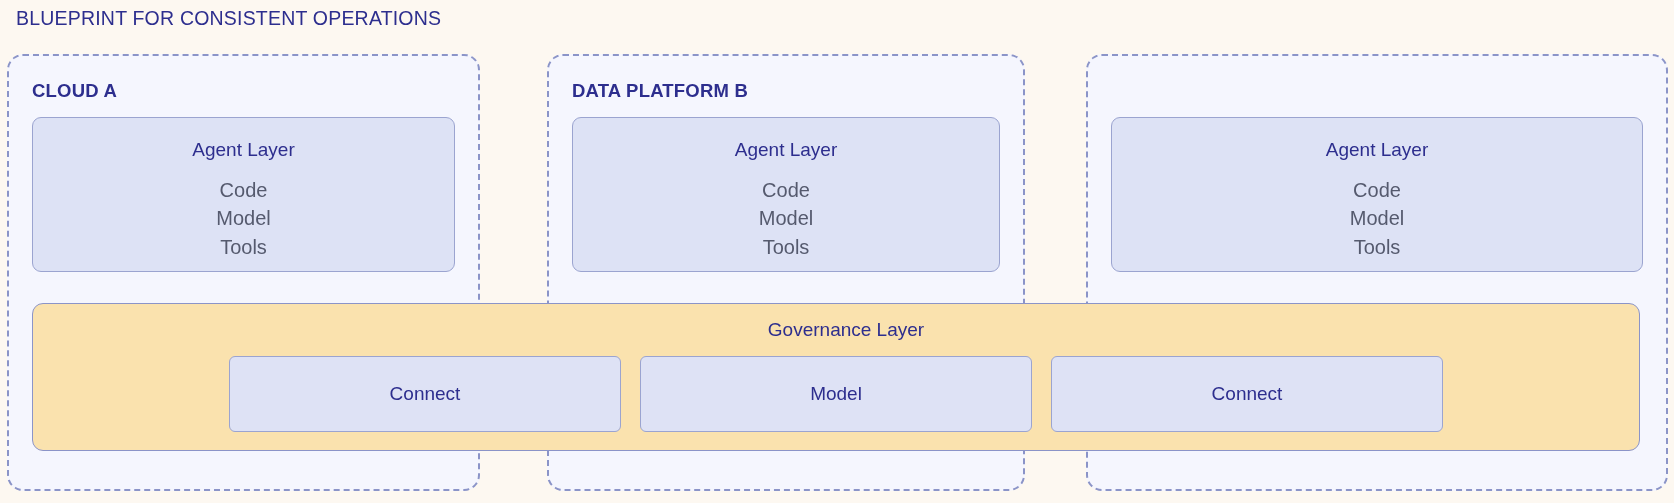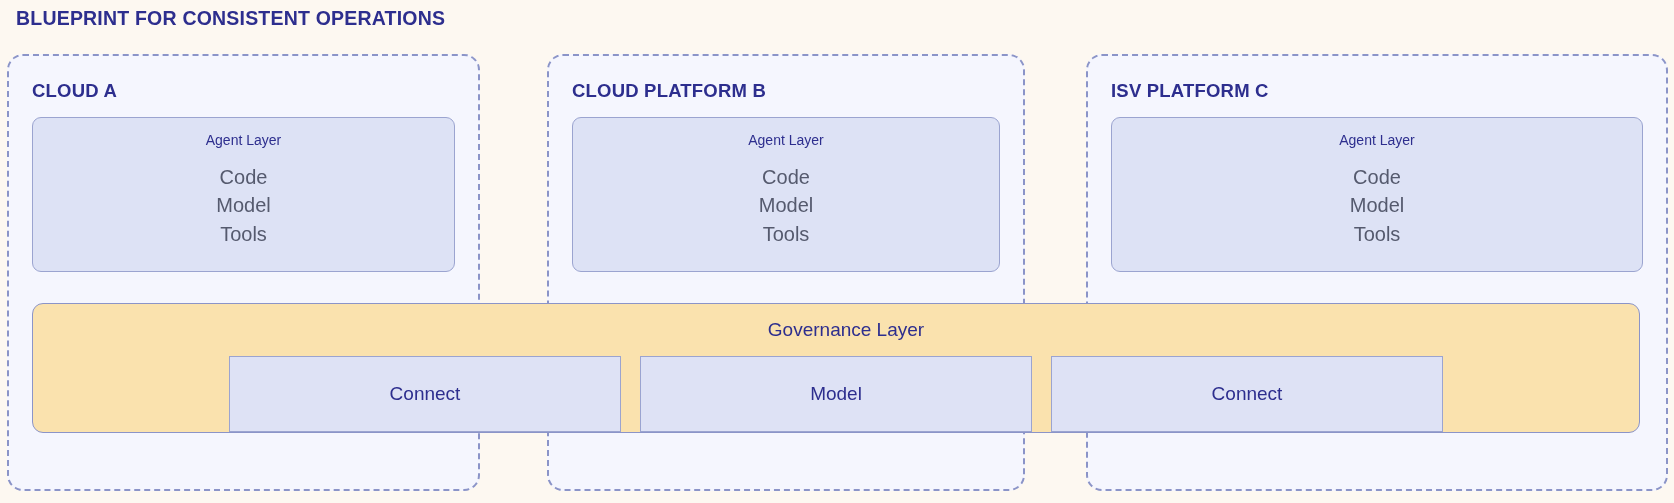--- a/index.html
+++ b/index.html
@@ -16,21 +16,21 @@
     font-family: "Liberation Sans", sans-serif;
     position: relative;
   }
 
   
   #page-title {
     position: absolute;
     left: 16px;
     top: 7px;
     font-size: 19.5px;
-    font-weight: bold;
+    font-weight: normal;
     letter-spacing: 0.2px;
     color: #2D2E8E;
     white-space: nowrap;
   }
 
   
   #panels {
     position: absolute;
     left: 0;
     top: 54px;
@@ -64,42 +64,42 @@
     top: 61px;
     right: 23px;
     height: 155px;
     background: #DDE2F5;
     border: 1.6px solid #9BA4D0;
     border-radius: 9px;
     text-align: center;
   }
 
   .agent-title {
-    margin-top: 14px;
-    font-size: 14px;
+    margin-top: 21px;
+    font-size: 19px;
     color: #2D2E8E;
     line-height: 1.15;
   }
 
   .agent-items {
     margin-top: 15px;
     font-size: 20px;
     color: #555A6E;
     line-height: 1.42;
   }
 
   .agent-item { display: block; }
 
   
   #governance-layer {
     position: absolute;
     left: 32px;
     top: 303px;
     width: 1608px;
-    height: 130px;
+    height: 148px;
     background: #FAE2AE;
     border: 1.6px solid #8B94C8;
     border-radius: 11px;
     z-index: 5;
     padding-left: 20px;
   }
 
   #governance-title {
     text-align: center;
     margin-top: 15px;
@@ -117,21 +117,21 @@
     display: flex;
     justify-content: center;
     align-items: stretch;
     gap: 19px;
   }
 
   .pillar {
     width: 392px;
     background: #DEE2F5;
     border: 1.6px solid #9BA4D0;
-    border-radius: 0;
+    border-radius: 6px;
     display: flex;
     align-items: center;
     justify-content: center;
     font-size: 19px;
     color: #2D2E8E;
   }
 </style>
 </head>
 <body>
 
@@ -145,33 +145,32 @@
       <div class="agent-title">Agent Layer</div>
       <div class="agent-items">
         <span class="agent-item">Code</span>
         <span class="agent-item">Model</span>
         <span class="agent-item">Tools</span>
       </div>
     </div>
   </div>
 
   <div class="panel" style="left:547px; width:478px;">
-    <div class="panel-title">CLOUD PLATFORM B</div>
+    <div class="panel-title">DATA PLATFORM B</div>
     <div class="agent-box">
       <div class="agent-title">Agent Layer</div>
       <div class="agent-items">
         <span class="agent-item">Code</span>
         <span class="agent-item">Model</span>
         <span class="agent-item">Tools</span>
       </div>
     </div>
   </div>
 
   <div class="panel" style="left:1086px; width:582px;">
-    <div class="panel-title">ISV PLATFORM C</div>
     <div class="agent-box">
       <div class="agent-title">Agent Layer</div>
       <div class="agent-items">
         <span class="agent-item">Code</span>
         <span class="agent-item">Model</span>
         <span class="agent-item">Tools</span>
       </div>
     </div>
   </div>
 

